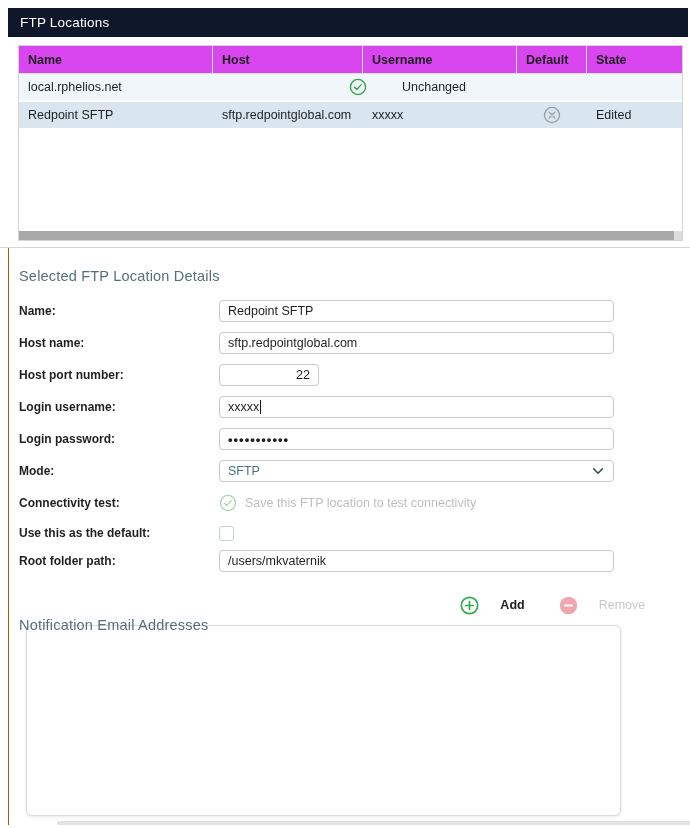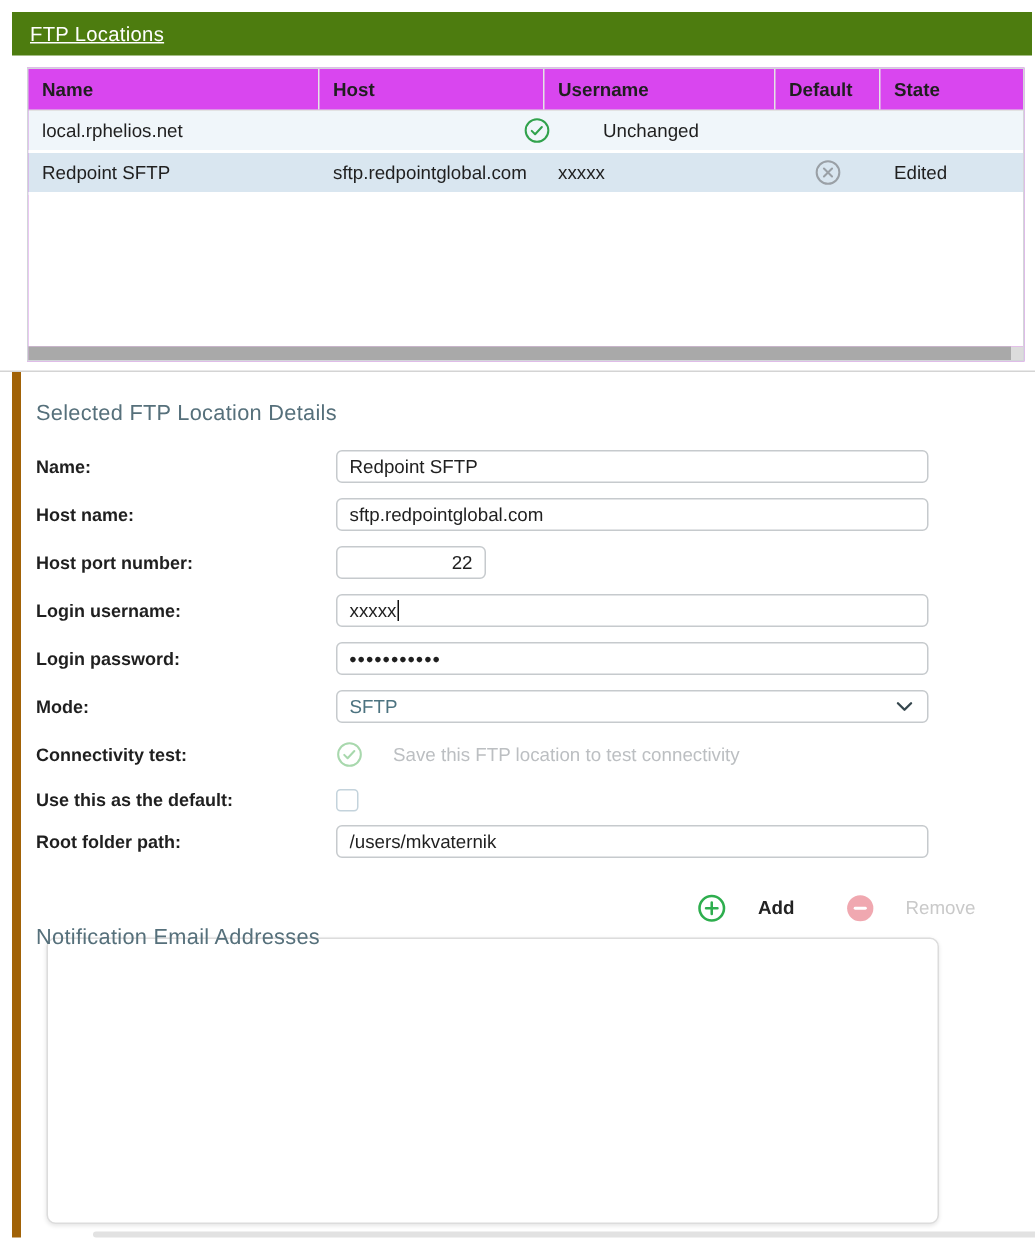--- a/index.html
+++ b/index.html
@@ -1,21 +1,21 @@
 <!DOCTYPE html>
 <html><head>
 <meta charset="utf-8">
 <style>
   * { margin:0; padding:0; box-sizing:border-box; }
   html,body { width:690px; height:828px; background:#fff;
     font-family:"Liberation Sans", sans-serif; color:#1f1f1f; overflow:hidden; }
 
   
-  .titlebar { margin:8px 2px 0 8px; height:29px; background:#4d7c0f; color:#fff;
-    display:flex; align-items:center; padding-left:12px; font-size:13.5px; letter-spacing:.2px;text-decoration:underline; }
+  .titlebar { margin:8px 2px 0 8px; height:29px; background:#0f172a; color:#fff;
+    display:flex; align-items:center; padding-left:12px; font-size:13.5px; letter-spacing:.2px; }
 
   
   .ftp-table { margin:8px 7px 0 18px; width:665px; height:196px;
     border:1px solid #d2d6d9; background:#d946ef; display:flex; flex-direction:column; }
   .thead { display:flex; height:28px; border-bottom:1px solid #e2e2e2; align-items:center; }
   .th { font-weight:bold; font-size:12.5px; padding-left:9px; height:100%; display:flex; align-items:center; }
   .col-name { width:194px; } .col-host { width:150px; } .col-user { width:154px; }
   .col-def  { width:70px; }  .col-state { width:95px; }
   .th.col-name,.th.col-host,.th.col-user,.th.col-def { border-right:1px solid #e4e4e4; }
   .trow { display:flex; height:28px; align-items:center; font-size:12.5px; border-bottom:2px solid #fff; }
@@ -23,37 +23,37 @@
   .row-unselected { background:#f0f6fa; }
   .row-selected   { background:#d9e6f0; }
   .cell.col-def { display:flex; justify-content:center; padding-left:0; }
   .table-filler { flex:1; background:#fff; }
   .hscroll { height:9px; background:#dcdcdc; display:flex; }
   .hscroll .thumb { width:655px; background:#a9a9a9; }
 
   .divider { margin-top:6px; height:1px; background:#d4d4d4; width:690px; }
 
   
-  .details { border-left:6px solid #a16207; margin-left:8px; padding-left:10px;
+  .details { border-left:1px solid #a16207; margin-left:8px; padding-left:10px;
     padding-top:20px; width:682px; }
   .section-heading { color:#56707b; font-size:14.5px; letter-spacing:.2px; }
   .form { margin-top:16px; }
   .frow { display:flex; align-items:center; height:22px; margin-bottom:10px; }
   .flabel { width:200px; font-size:12px; color:#1f1f1f;font-weight:bold; }
   .tinput { height:22px; border:1px solid #c6cacd; border-radius:4px; padding:0 8px;
     font-size:12.5px; font-family:"Liberation Sans", sans-serif; color:#1f1f1f;
     width:395px; background:#fff; outline:none; }
   .tinput.small { width:100px; text-align:right; }
   .tinput.pwd { font-size:13px; letter-spacing:1px; font-weight:bold; }
   .fakeinput { height:22px; border:1px solid #c6cacd; border-radius:4px; padding:0 8px;
     font-size:12.5px; width:395px; background:#fff; display:flex; align-items:center; }
   .caret { display:inline-block; width:1px; height:14px; background:#111; margin-left:1px; }
   .select { justify-content:space-between; cursor:default; }
   .select .selval { color:#4c7380; }
-  .conn { display:flex; align-items:center; gap:20px; }
+  .conn { display:flex; align-items:center; gap:8px; }
   .conn-msg { color:#bcbfc2; font-size:12.5px; }
   .checkbox { width:15px; height:15px; border:1px solid #c4d3dc; border-radius:3px;
     background:#fff; appearance:none; -webkit-appearance:none; outline:none; }
 
   
   .notif-head { display:flex; align-items:center; margin-top:22px; height:22px; }
   .notif-head .section-heading { flex:0 0 auto;margin-top:40px; }
   .btn { display:flex; align-items:center; gap:21px; cursor:pointer;text-align:center; }
   .btn-add { margin-left:252px; }
   .btn-add .btn-label { font-size:12.5px; font-weight:bold; color:#222; }

